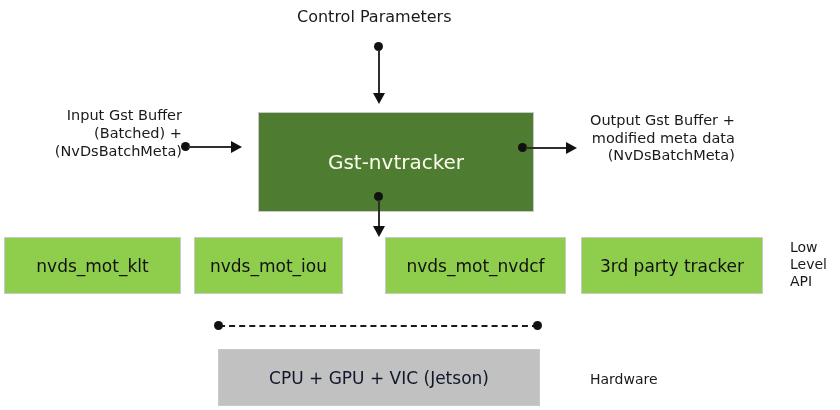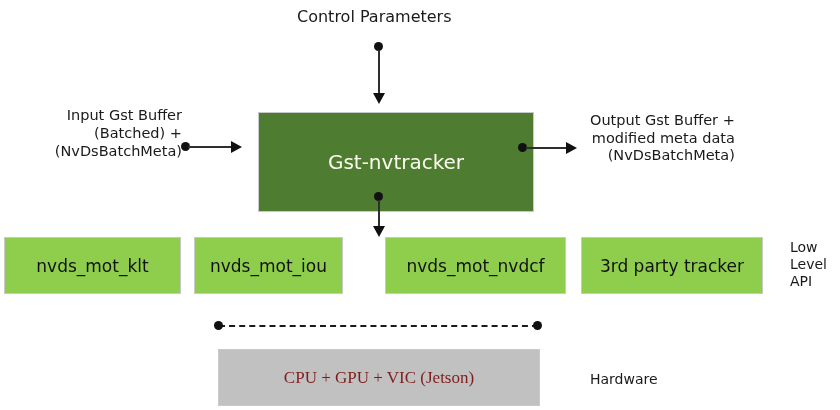--- a/index.html
+++ b/index.html
@@ -8,21 +8,21 @@
     font-family:"DejaVu Sans","Liberation Sans",sans-serif;color:var(--text,#1a1a1a);
   }
   .abs{position:absolute;}
   .label{color:var(--text,#1a1a1a);}
   .box{
     position:absolute;display:flex;align-items:center;justify-content:center;
     box-sizing:border-box;border:1px solid #c9c9c9;text-align:center;white-space:nowrap;
   }
   .tracker-box{background:var(--tracker-box-bg,#4E7C31);color:var(--tracker-box-text,#FDFDEF);font-size:20px;}
   .lowlevel-box{background:var(--low-level-box-bg,#8FCE4D);color:#111;font-size:17px;}
-  .hardware-box{background:var(--hardware-box-bg,#C1C1C1);color:#7f1d1d;font-size:17px;font-family:Liberation Serif, serif;}
+  .hardware-box{background:var(--hardware-box-bg,#C1C1C1);color:#0f172a;font-size:17px;}
   .dot{position:absolute;width:9px;height:9px;border-radius:50%;background:var(--connector,#111111);}
   .vline{position:absolute;width:2px;background:#2e2e2e;}
   .hline{position:absolute;height:2px;background:#2e2e2e;}
   .arrow-down{position:absolute;width:0;height:0;border-left:6px solid transparent;border-right:6px solid transparent;border-top:11px solid var(--connector,#111111);}
   .arrow-right{position:absolute;width:0;height:0;border-top:6px solid transparent;border-bottom:6px solid transparent;border-left:11px solid var(--connector,#111111);}
   .dashed-line{position:absolute;height:0;border-top:2px dashed #1a1a1a;}
   .multiline div{white-space:nowrap;}
 </style>
 </head>
 <body>

